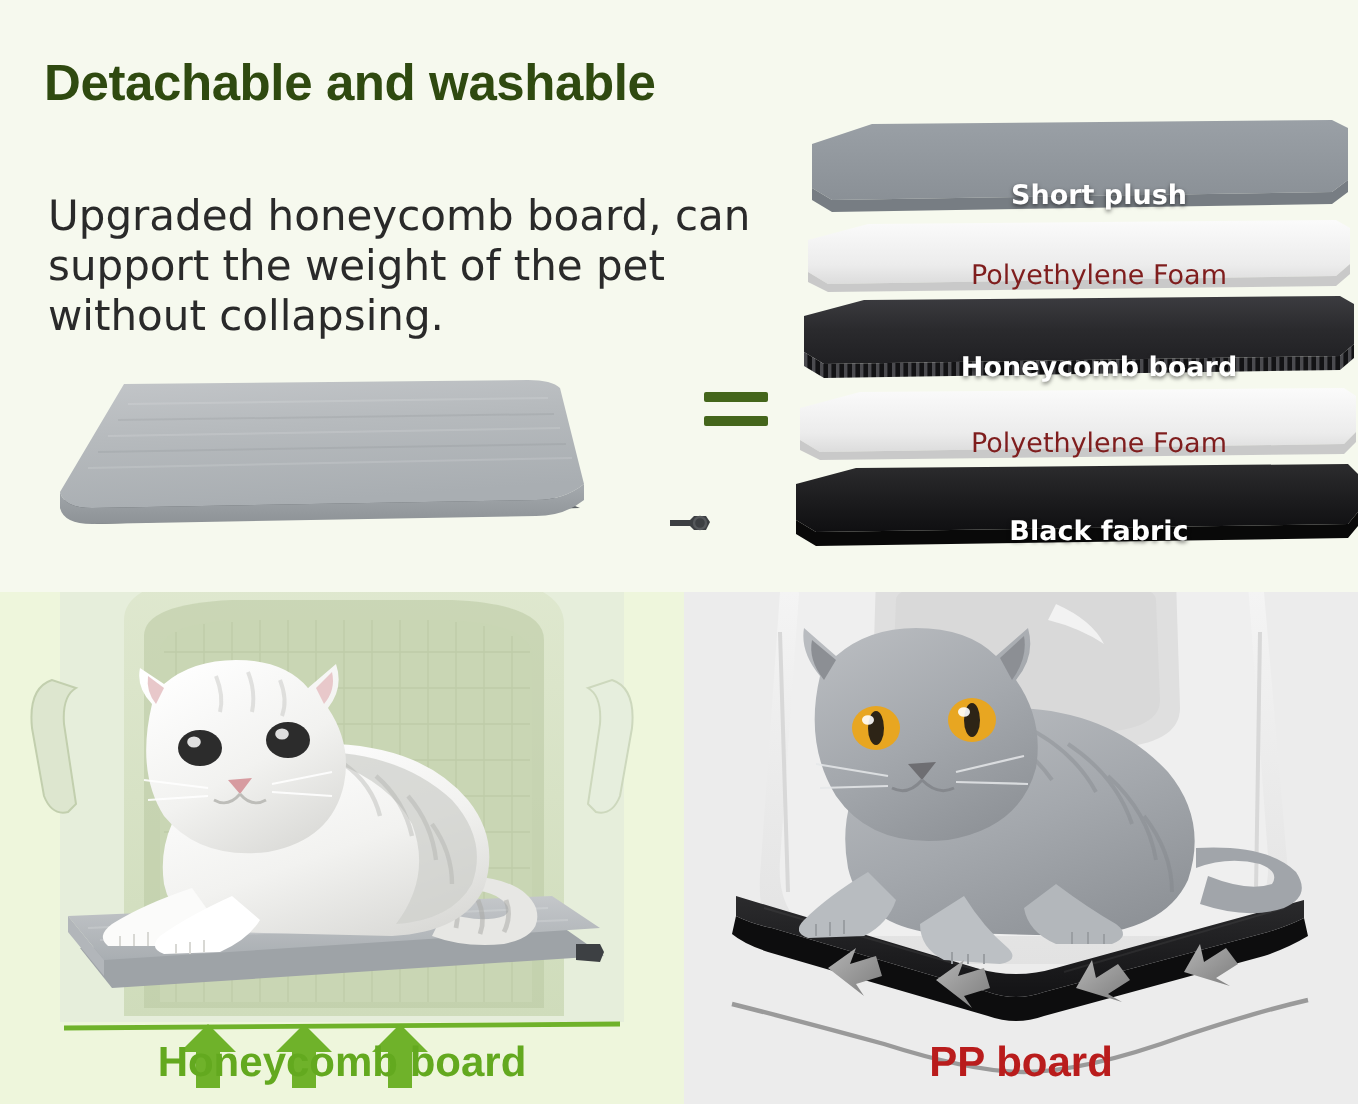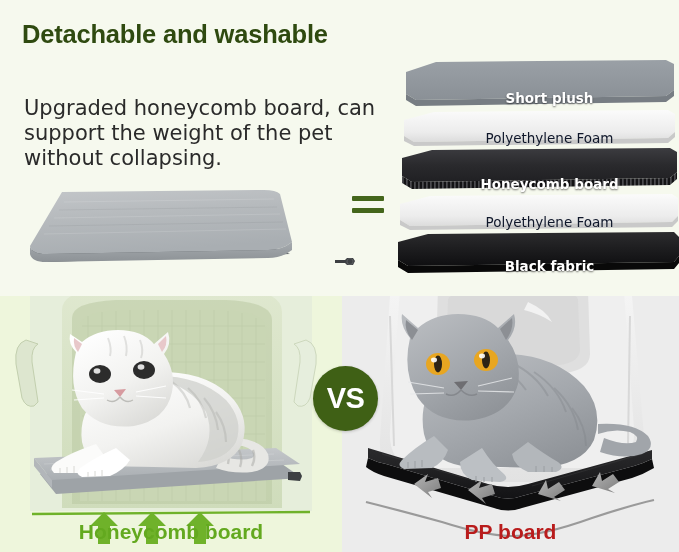--- a/index.html
+++ b/index.html
@@ -29,21 +29,21 @@
     white-space:nowrap;
   }
   .headline-line::before{
     content:"";
     position:absolute;
     left:-2px;right:-2px;
     bottom:4px;height:13px;
     background:#e2ecc6;
     z-index:-1;
   }
-  .headline-row{line-height:41px;}
+  .headline-row{line-height:41px;margin-top:8px;}
 
   .subtext{
     position:absolute;left:24px;top:96px;width:370px;
     font-size:21px;
     line-height:25px;
     color:#2a2a2a;
     font-family:"DejaVu Sans", sans-serif;
   }
 
   
@@ -74,21 +74,21 @@
     position:absolute;left:0;width:281px;
     display:flex;align-items:flex-end;justify-content:center;
   }
   .layer-label{
     position:relative;z-index:4;
     font-size:13.5px;
     padding-left:22px;
     font-family:"DejaVu Sans", sans-serif;
   }
   .lbl-white{color:#ffffff;font-weight:bold;text-shadow:0 1px 2px rgba(0,0,0,.55);}
-  .lbl-olive{color:#0f172a;font-weight:normal;}
+  .lbl-olive{color:#7f1d1d;font-weight:normal;}
 
   
   .bottom-section{
     position:absolute;left:0;top:296px;width:679px;height:256px;
     background:#ffffff;
   }
   .panel{position:absolute;top:0;height:256px;overflow:hidden;}
   .panel-left{left:0;width:342px;background:#eef6dc;}
   .panel-right{left:342px;width:337px;background:#ececec;}
 
@@ -492,15 +492,14 @@
           <path d="M196,198 L204,184 L206,193 L217,186 L223,194 L212,201 L219,205 Z"></path>
           <path d="M250,190 L258,176 L260,185 L271,178 L277,186 L266,193 L273,197 Z"></path>
         </g>
       </svg>
 
       <div class="caption cap-dark">PP board</div>
     </div>
 
   </div>
 
-  <div class="vs-badge">VS</div>
 
 </div>
 
 </body></html>

